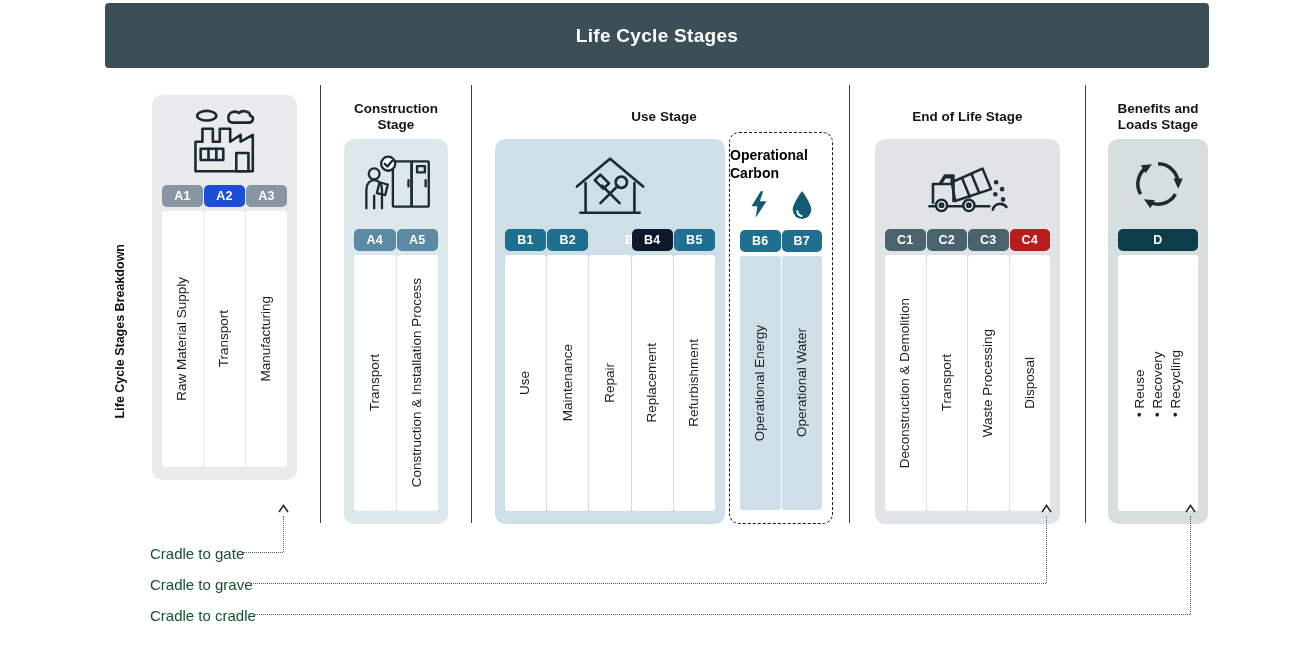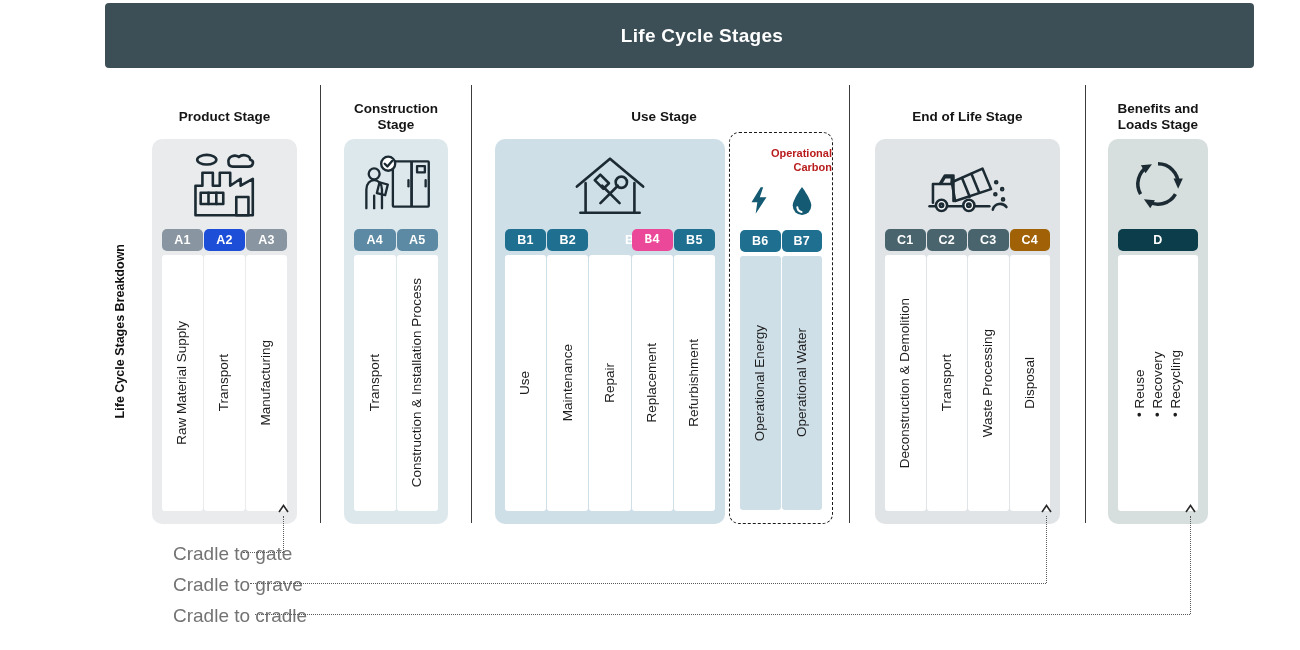--- a/index.html
+++ b/index.html
@@ -1,21 +1,21 @@
 <!DOCTYPE html>
 <html><head>
 <meta charset="utf-8">
 <style>
   html,body{margin:0;padding:0;background:#fff;}
   .canvas{position:relative;width:1300px;height:650px;background:#fff;overflow:hidden;
           font-family:"Liberation Sans",sans-serif;color:#1c1c1c;}
 
   
   .header{position:absolute;left:105px;top:3px;width:1104px;height:65px;border-radius:4px;
-          display:flex;align-items:center;justify-content:center;padding-left:45px;}
+          display:flex;align-items:center;justify-content:center;}
   .header span{color:#fff;font-size:19px;font-weight:700;letter-spacing:.3px;}
 
   
   .side-label{position:absolute;left:106px;top:139px;width:28px;height:385px;
               display:flex;align-items:center;justify-content:center;}
   .side-label span{writing-mode:vertical-rl;transform:rotate(180deg);font-size:12.5px;
               font-weight:700;white-space:nowrap;color:#111;}
 
   
   .divider{position:absolute;top:85px;height:438px;width:1px;background:#3c3c3c;}
@@ -30,34 +30,34 @@
   .stage-benefits-loads-stage{left:1108px;width:100px}
 
   .stage-title{margin:0;height:44px;display:flex;align-items:center;justify-content:center;
                text-align:center;font-size:13.5px;font-weight:700;line-height:1.18;color:#151515;}
   .containers{position:relative;height:385px;}
   .box-main{position:absolute;left:0;top:0;height:385px;border-radius:10px;}
   .box-sub{position:absolute;right:0;top:-7px;width:104px;height:392px;background:#fff;
            border:1.5px dashed #1a1a1a;border-radius:10px;box-sizing:border-box;}
   .icon-box{height:90px;display:flex;align-items:center;justify-content:center;}
   .sub-head{height:97px;display:flex;flex-direction:column;align-items:center;}
-  .sub-title{padding-top:14px;font-size:11px;font-weight:700;text-align:right;line-height:1.25;color:#b91c1c;}
+  .sub-title{padding-top:14px;font-size:14px;font-weight:700;text-align:left;line-height:1.25;color:#000000;}
   .sub-icons{flex:1;display:flex;align-items:center;justify-content:center;gap:22px;}
   .cols{position:absolute;top:90px;bottom:13px;left:10px;right:10px;display:flex;gap:1px;}
   .box-sub .cols{top:97px;}
   .col{flex:1;display:flex;flex-direction:column;min-width:0;}
   .badge{height:22px;border-radius:5px;display:flex;align-items:center;justify-content:center;
          color:#fff;font-size:12.5px;font-weight:700;letter-spacing:.3px;}
   .colbody{flex:1;margin-top:4px;border-radius:3px;background:#fff;
            display:flex;align-items:center;justify-content:center;overflow:hidden;}
   .vlabel{writing-mode:vertical-rl;transform:rotate(180deg);font-size:13.5px;color:#1d1d1d;
           white-space:nowrap;line-height:1.35;}
 
   
-  .flabel{position:absolute;left:150px;font-size:19px;line-height:17px;color:#737373;margin-left:23px;}
+  .flabel{position:absolute;left:150px;font-size:15px;line-height:17px;color:#14532d;}
   .hdots{position:absolute;height:0;border-top:1.5px dotted #5a5a5a;}
   .vdots{position:absolute;width:0;border-left:1.5px dotted #5a5a5a;}
   .chev{position:absolute;}
   .f1l{top:545px}.f2l{top:576px}.f3l{top:607px}
   .f1h{top:552px;left:243px;width:40px}
   .f2h{top:583px;left:250px;width:796px}
   .f3h{top:614px;left:255px;width:935px}
   .f1v{top:516px;left:283px;height:36px}
   .f2v{top:516px;left:1046px;height:67px}
   .f3v{top:516px;left:1190px;height:98px}
@@ -76,21 +76,20 @@
     <span>Life Cycle Stages Breakdown</span>
   </div>
 
   <div class="divider dv1"></div>
   <div class="divider dv2"></div>
   <div class="divider dv3"></div>
   <div class="divider dv4"></div>
 
   <div id="stages">
       <section class="stage stage-product-stage">
-        <h3 class="stage-title">Product Stage</h3>
         <div class="containers">
           <div class="box-main" style="background: rgb(233, 235, 236); width: 100%;">
             <div class="icon-box">
               <svg width="84" height="66" viewBox="0 0 96 76" fill="none" stroke="#1c2b33" stroke-width="3" stroke-linejoin="round" stroke-linecap="round">
                 <ellipse cx="27" cy="10" rx="11" ry="5.5"></ellipse>
                 <path d="M52 13 c-1-6 7-10 12-6 c4-4 13-2 13 3 c5 1 4 8-2 8 h-18 c-4 0-5-3-5-5 z"></path>
                 <path d="M14 74 V40 H22 V25 H34 V40 H42 V25 H54 V40 L66 32 V40 L80 32 V74 Z"></path>
                 <rect x="20" y="48" width="26" height="13"></rect>
                 <line x1="29" y1="48" x2="29" y2="61"></line>
                 <line x1="38" y1="48" x2="38" y2="61"></line>
@@ -184,21 +183,21 @@
                   <span class="vlabel">Maintenance</span>
                 </div>
               </div>
               <div class="col">
                 <div class="badge" style="background: rgb(31, 111, 144); margin-left: 44px;">B3</div>
                 <div class="colbody">
                   <span class="vlabel">Repair</span>
                 </div>
               </div>
               <div class="col">
-                <div class="badge" style="background: #ec4899; font-family: Liberation Mono, monospace;">B4</div>
+                <div class="badge" style="background: #0f172a;">B4</div>
                 <div class="colbody">
                   <span class="vlabel">Replacement</span>
                 </div>
               </div>
               <div class="col">
                 <div class="badge" style="background: rgb(31, 111, 144);">B5</div>
                 <div class="colbody">
                   <span class="vlabel">Refurbishment</span>
                 </div>
               </div>
@@ -270,21 +269,21 @@
                   <span class="vlabel">Transport</span>
                 </div>
               </div>
               <div class="col">
                 <div class="badge" style="background: rgb(74, 100, 110);">C3</div>
                 <div class="colbody">
                   <span class="vlabel">Waste Processing</span>
                 </div>
               </div>
               <div class="col">
-                <div class="badge" style="background: #a16207;">C4</div>
+                <div class="badge" style="background: #b91c1c;">C4</div>
                 <div class="colbody">
                   <span class="vlabel">Disposal</span>
                 </div>
               </div>
             </div>
           </div>
         </div>
       </section>
       <section class="stage stage-benefits-loads-stage">
         <h3 class="stage-title">Benefits and Loads Stage</h3>

